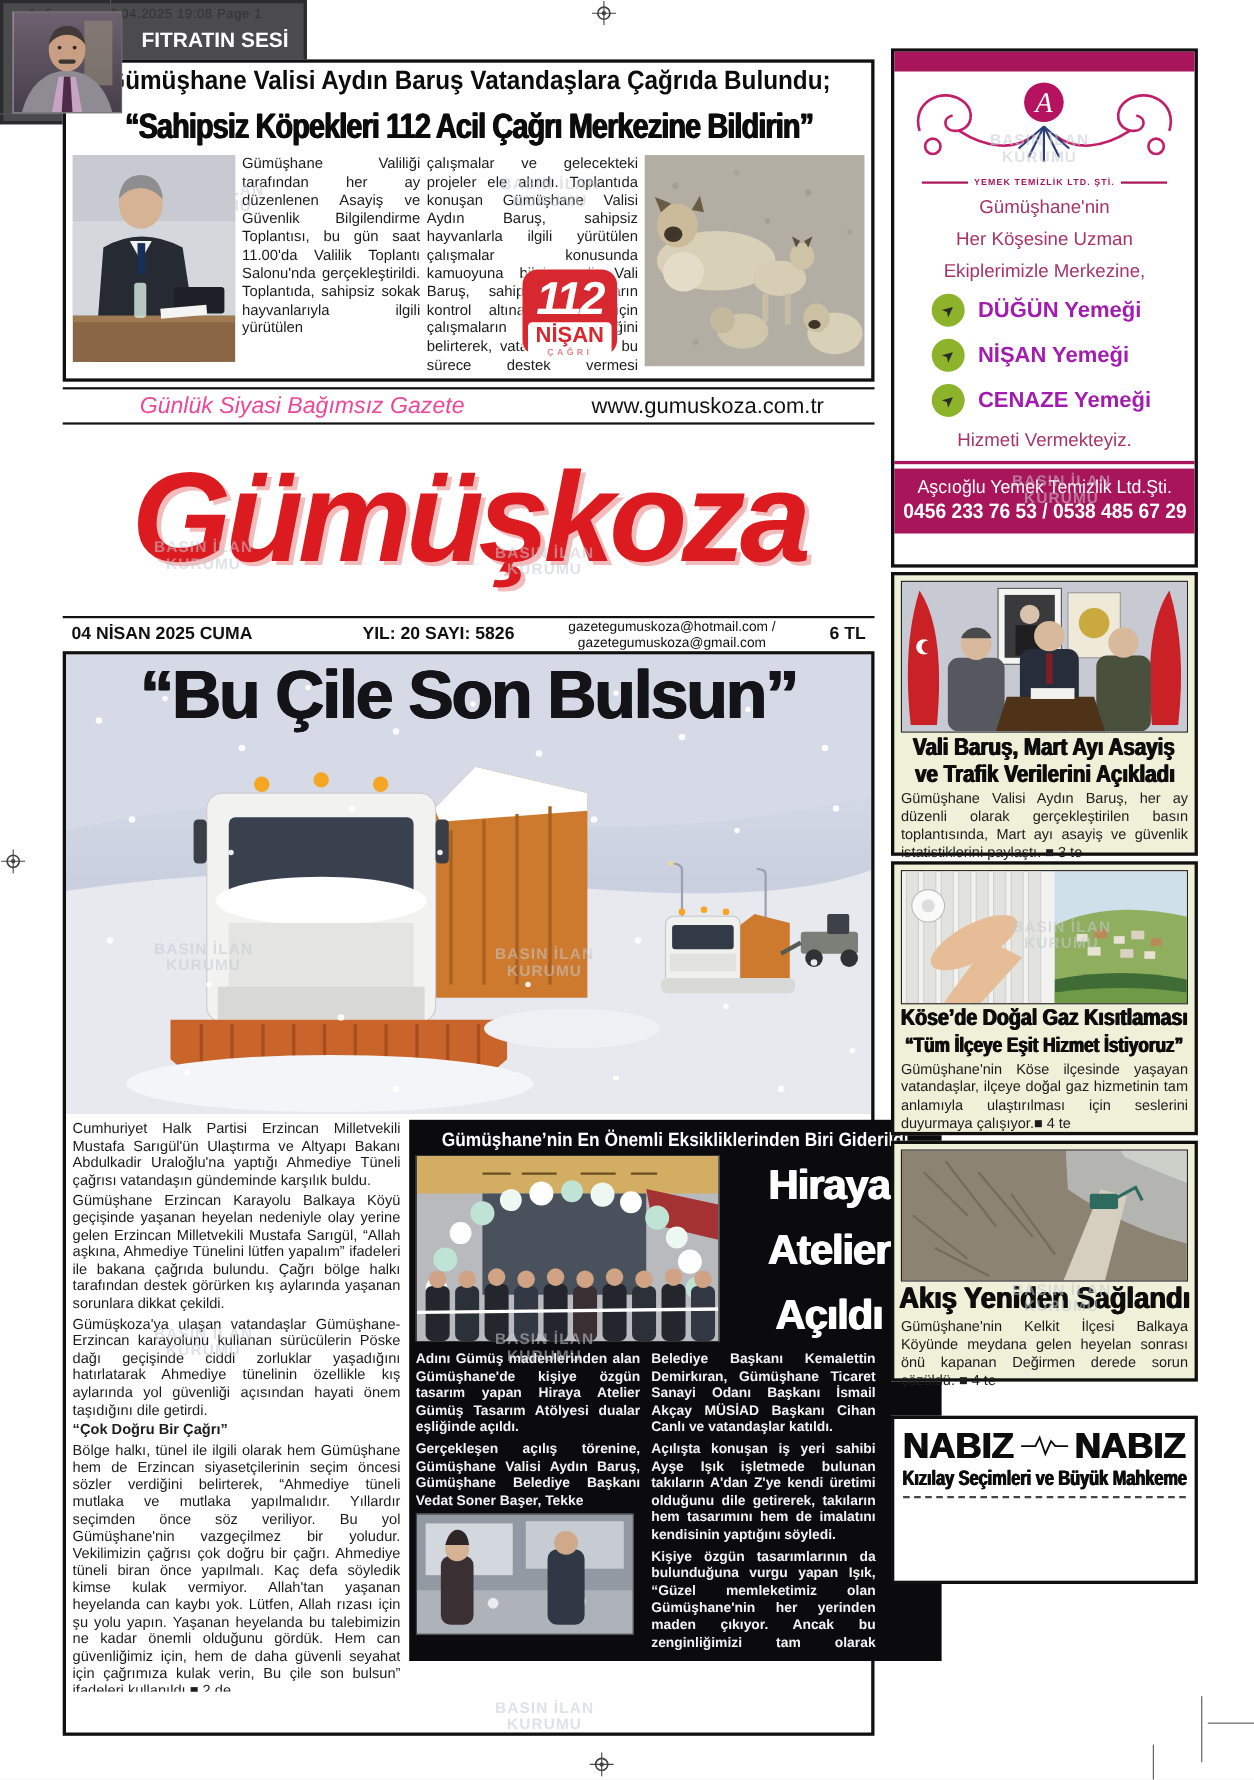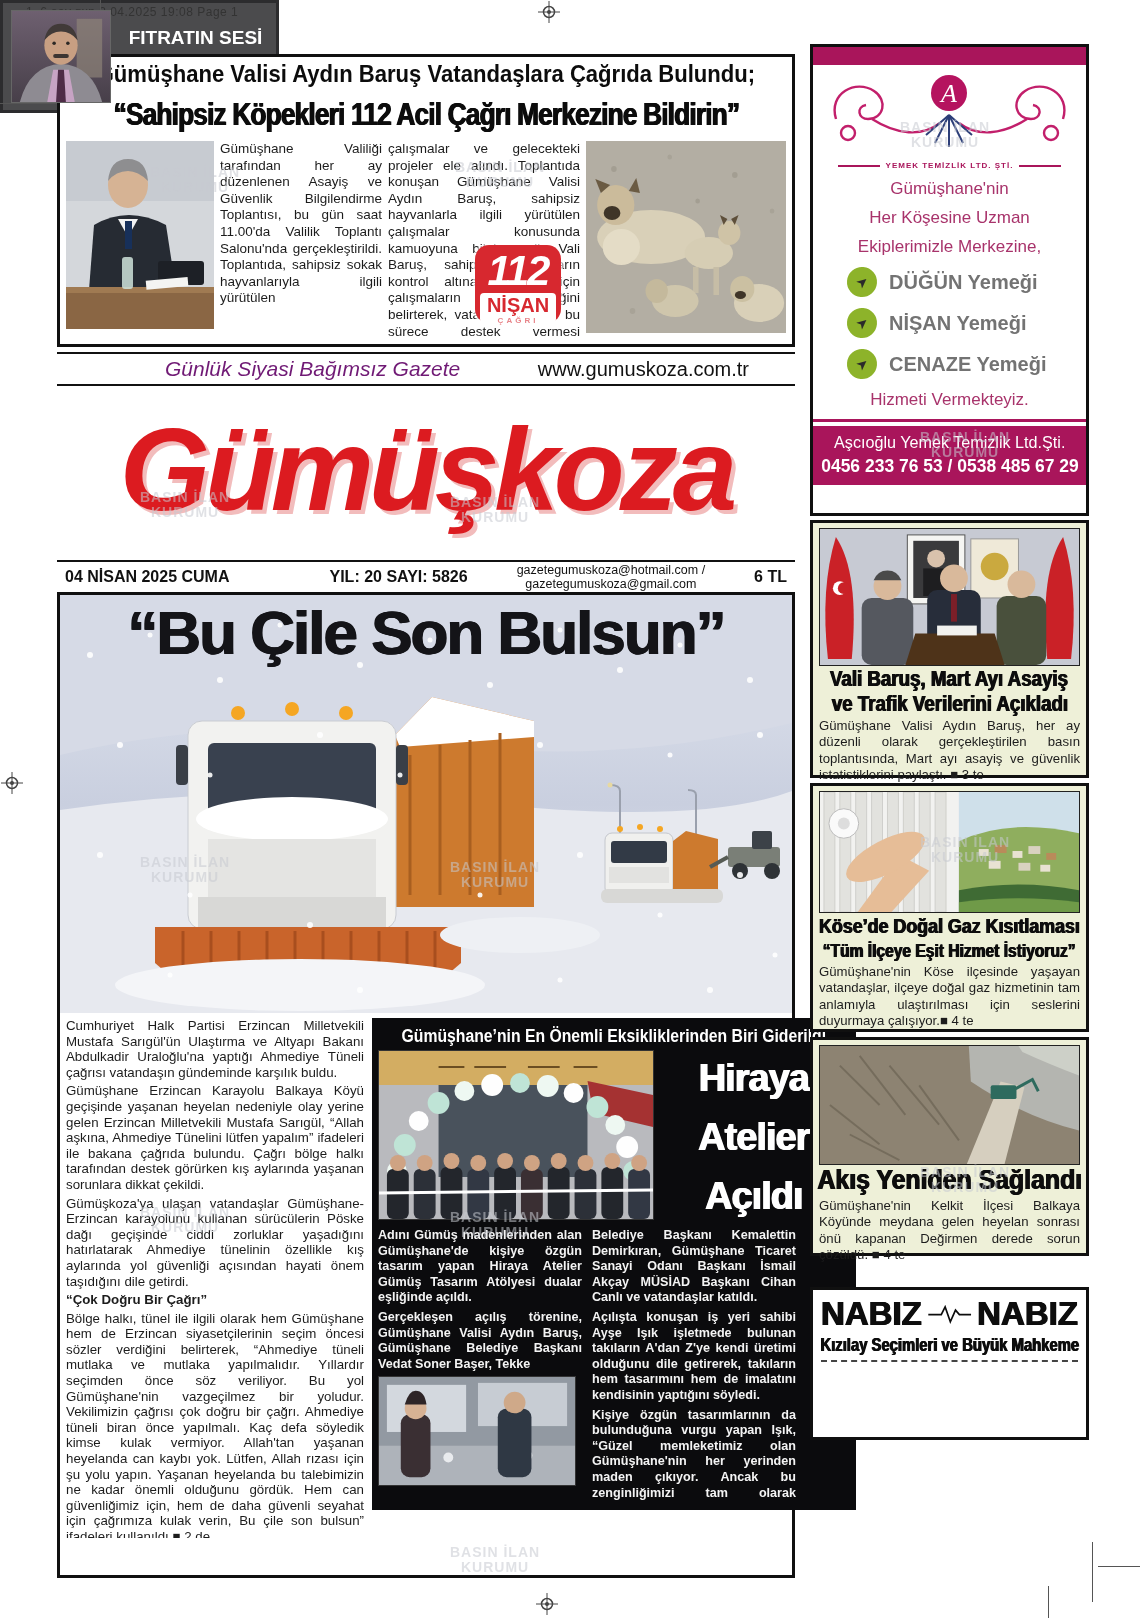--- a/index.html
+++ b/index.html
@@ -49,32 +49,32 @@
   .ad-ornament { display:block; margin:2px auto 0; }
   .ad-brand { text-align:center; font-family:"Liberation Serif", serif; font-weight:bold; font-size:33px; color:#2c3e78; letter-spacing:1px; line-height:36px; }
   .ad-sub { display:flex; align-items:center; justify-content:center; gap:6px; margin-top:2px; }
   .ad-sub .dash { width:42px; height:2px; background:#a9155b; }
   .ad-sub .txt { font-size:8px; color:#a9155b; letter-spacing:1px; font-weight:bold; }
   .ad-line { text-align:center; color:#a8336b; font-size:17px; margin-top:9px; }
   .ad-items { list-style:none; margin:10px 0 0 34px; }
   .ad-items li { display:flex; align-items:center; gap:12px; margin-bottom:11px; }
   .ad-bullet { width:30px; height:30px; border-radius:50%; background:#8db32a; color:#2a2a2a; font-size:14px;
                display:flex; align-items:center; justify-content:center; transform:rotate(-40deg); flex:none; }
-  .ad-item-label { color:#737373; font-size:20px; font-weight:600; }
+  .ad-item-label { color:#a21caf; font-size:20px; font-weight:600; }
   .ad-line4 { text-align:center; color:#a8336b; font-size:17px; margin-top:4px; }
   .ad-rule { height:3px; background:#a9155b; margin:9px 0 4px; }
   .ad-footer { background:#a9155b; color:#fff; text-align:center; padding:7px 2px 8px; }
   .ad-f1 { font-size:17px; font-weight:500; }
   .ad-f2 { font-size:19px; font-weight:bold; margin-top:2px; }
   .ad-footer .hcenter { height:auto; }
 
   
   .masthead { position:absolute; left:57px; top:352px; width:738px; height:240px; display:flex; flex-direction:column; border-top:2px solid #111; }
   .mh-topline { height:32px; display:flex; align-items:center; border-bottom:2px solid #111; padding:0 6px; }
-  .mh-tagline { font-style:italic; font-size:21px; color:#701a75; margin-left:102px; }
+  .mh-tagline { font-style:italic; font-size:21px; color:#ec4899; margin-left:64px; }
   .mh-site { font-size:20px; color:#111; margin-left:auto; margin-right:40px; }
   .mh-logo { flex:1; display:flex; align-items:center; justify-content:center;
              font-size:116px; font-weight:bold; font-style:italic; letter-spacing:-5px; color:#dc1b20;
              text-shadow:4px 4px 0 #f2bcbc; line-height:1; padding-bottom:6px; }
   .mh-dateline { height:32px; display:flex; align-items:center; border-top:2px solid #111; font-weight:bold; font-size:16px; color:#111; padding:0 8px; gap:14px; }
   .mh-mails { font-weight:normal; font-size:12.5px; }
   .mh-date { flex:none; } .mh-yil { flex:none; margin-left:86px; } .mh-mails { flex:1; text-align:center; } .mh-price { flex:none; }
 
   
   .main-story { left:57px; top:592px; width:738px; height:986px; }

